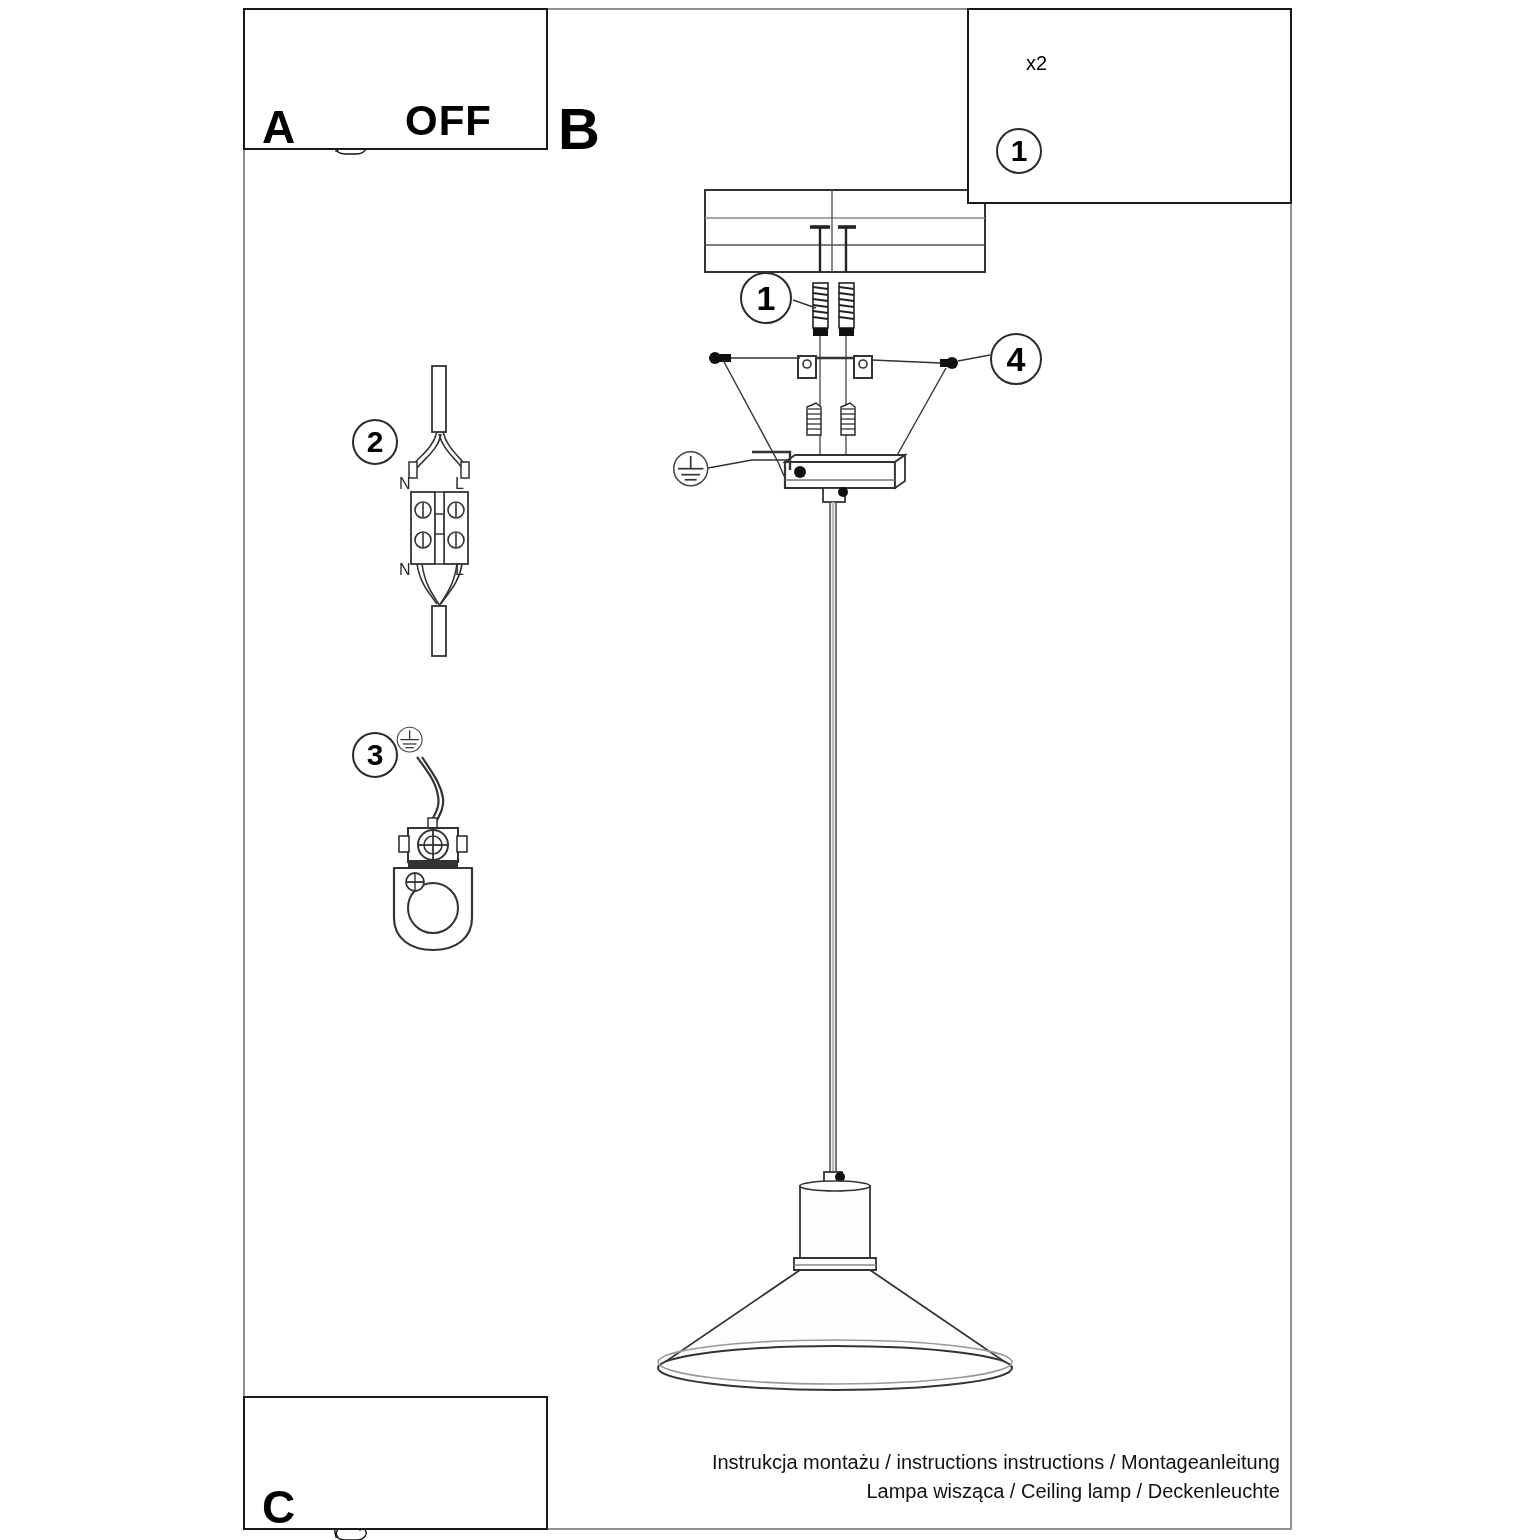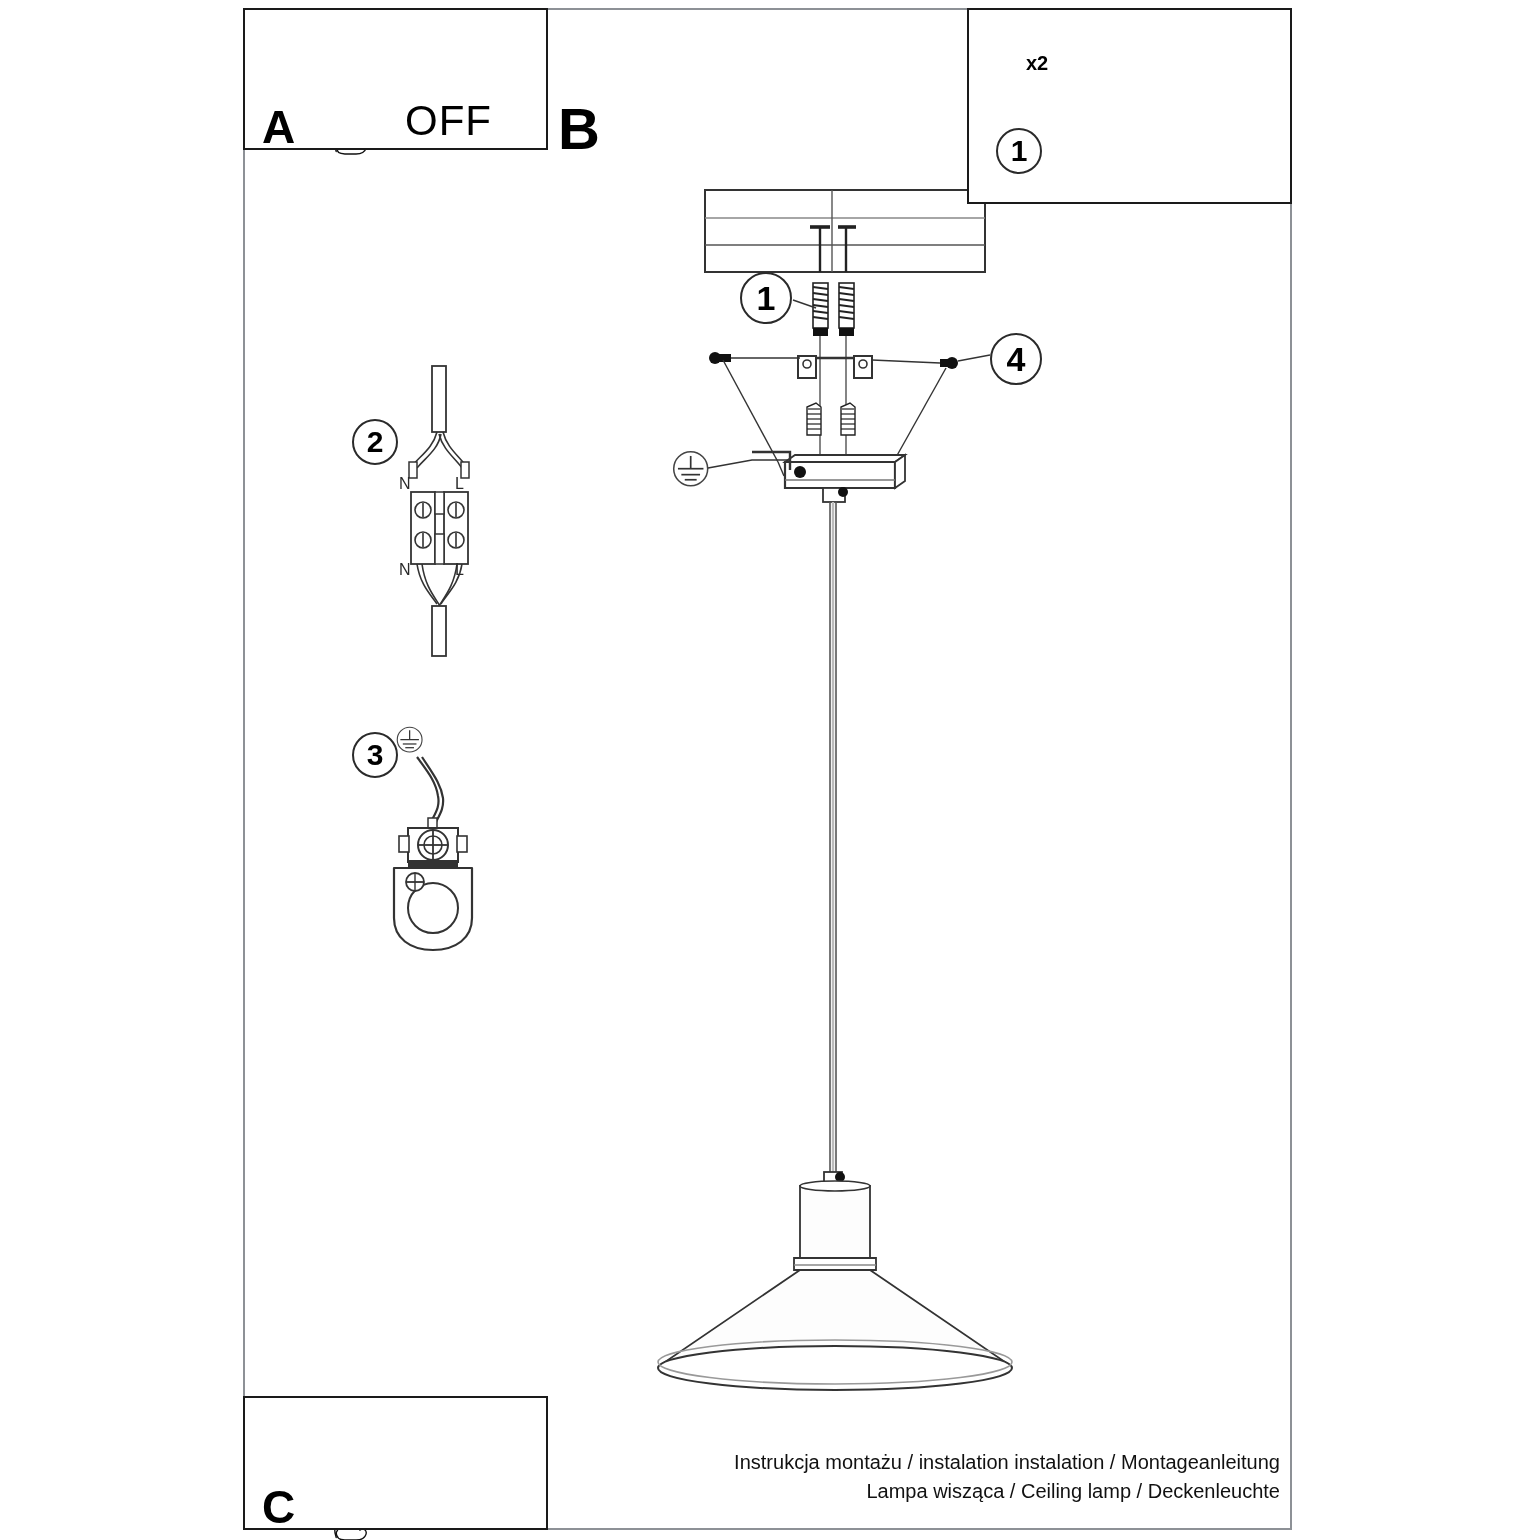--- a/index.html
+++ b/index.html
@@ -48,21 +48,21 @@
     font-family: "Liberation Sans", sans-serif;
   }
   #letter-a { left: 262px; top: 104px; }
   #letter-b { left: 558px; top: 100px; font-size: 58px; }
   #letter-c { left: 262px; top: 1484px; }
 
   
   .word-label {
     position: absolute;
     font-size: 42px;
-    font-weight: normal;
+    font-weight: bold;
     letter-spacing: 1px;
     color: #000;
     line-height: 1;
   }
   #word-off { left: 405px; top: 100px; }
   #word-on  { left: 414px; top: 1536px; }
 
   
   .callout {
     position: absolute;
@@ -84,21 +84,21 @@
   #callout-4       { left: 990px; top: 333px; }
   #callout-2       { left: 352px; top: 419px; }
   #callout-3       { left: 352px; top: 732px; }
 
   
   #qty-x2 {
     position: absolute;
     left: 1026px;
     top: 52px;
     font-size: 20px;
-    font-weight: bold;
+    font-weight: normal;
     color: #000;
   }
 
   
   .nl {
     position: absolute;
     font-size: 16px;
     color: #2a2a2a;
     line-height: 1;
   }
@@ -565,17 +565,17 @@
   <div class="callout sz-lg" id="callout-4">4</div>
   <div class="callout sz-md" id="callout-2">2</div>
   <div class="callout sz-md" id="callout-3">3</div>
 
   <div class="nl" id="nl-n-top">N</div>
   <div class="nl" id="nl-l-top">L</div>
   <div class="nl" id="nl-n-bot">N</div>
   <div class="nl" id="nl-l-bot">L</div>
 
   <div id="caption">
-    <div>Instrukcja montażu / instalation instalation / Montageanleitung</div>
+    <div>Instrukcja montażu / instructions instructions / Montageanleitung</div>
     <div>Lampa wisząca / Ceiling lamp / Deckenleuchte</div>
   </div>
 
 </div>
 
 </body></html>

